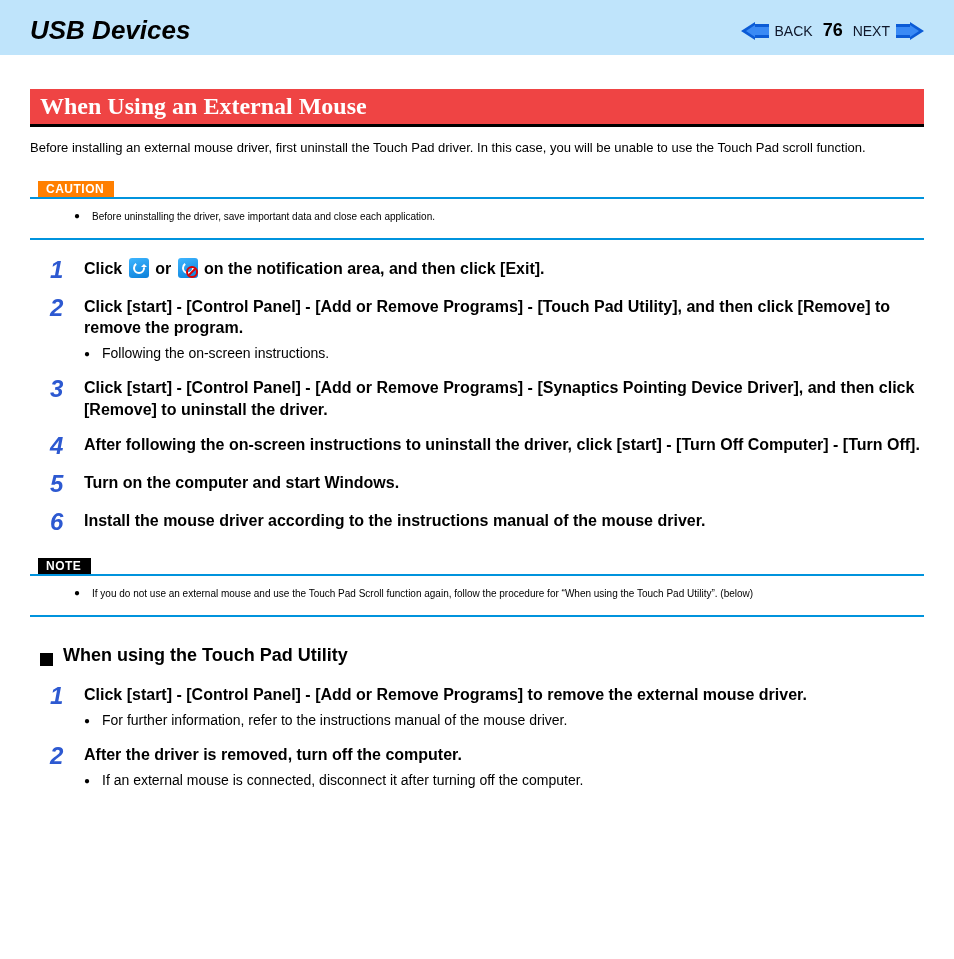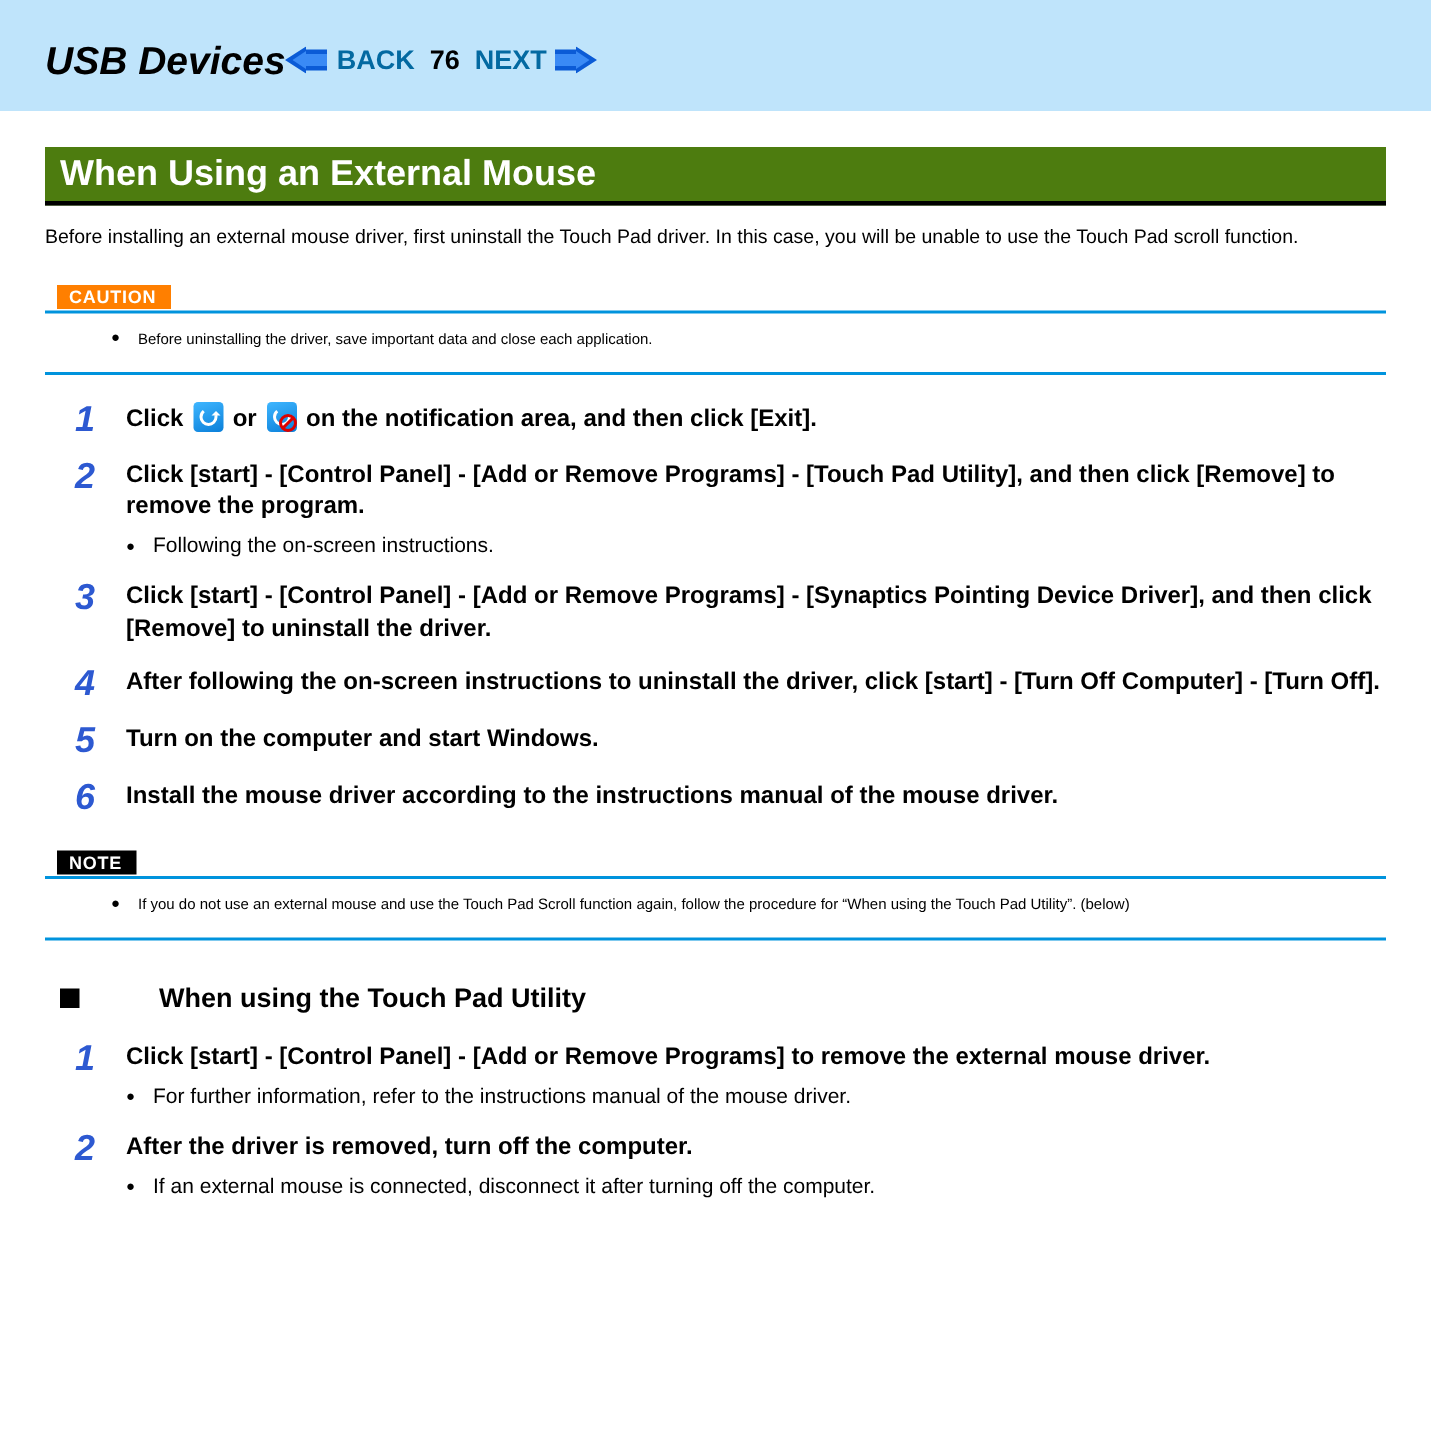--- a/index.html
+++ b/index.html
@@ -1,44 +1,44 @@
 <!DOCTYPE html>
 <html><head>
 <meta charset="utf-8">
 <style>
   * { box-sizing: border-box; margin: 0; padding: 0; }
   html, body { width: 954px; font-family: Arial, Helvetica, sans-serif; color: #000; background: #fff; }
   .top-band { background: #bfe4fb; width: 100%; }
-  .top-inner { display: flex; align-items: center; justify-content: flex-start; padding: 8px 30px 2px 30px; height: 74px; }
+  .top-inner { display: flex; align-items: center; justify-content: space-between; padding: 8px 30px 2px 30px; height: 55px; }
   .page-title { font-size: 26px; font-weight: bold; font-style: italic; }
   .nav { display: flex; align-items: center; gap: 6px; }
-  .nav-link { color: #0369a1; font-size: 18px; font-weight: bold; cursor: pointer; }
+  .nav-link { color: #0f172a; font-size: 14px; font-weight: normal; cursor: pointer; }
   .page-num { color: #000; font-size: 18px; font-weight: bold; margin: 4px 4px; }
   .arrow-left, .arrow-right { display: inline-flex; align-items: center; }
   .content { padding: 0 30px 40px 30px; }
-  .section-banner { background: #4d7c0f; color: #fff; font-size: 24px; font-weight: bold; padding: 4px 10px; border-bottom: 3px solid #000; margin-top: 24px; }
+  .section-banner { background: #ef4444; color: #fff; font-size: 24px; font-weight: bold; padding: 4px 10px; border-bottom: 3px solid #000; margin-top: 34px; font-family: Liberation Serif, serif; }
   .intro { font-size: 13px; line-height: 1.35; margin-top: 12px; }
   .badge-row { margin-top: 22px; border-bottom: 2px solid #0093dd; padding-bottom: 0; }
   .badge { display: inline-block; color: #fff; font-size: 12px; font-weight: bold; padding: 1px 10px 1px 8px; margin-left: 8px; letter-spacing: 0.5px; }
   .badge-caution { background: #ff7f00; }
   .badge-note { background: #000000; }
   .badge-content { padding: 10px 18px 14px 44px; font-size: 10px; line-height: 1.4; border-bottom: 2px solid #0093dd; }
   .badge-content ul, .sub-bullets { list-style: none; padding: 0; }
   .badge-content li::before, .sub-bullets li::before { content: "\25CF"; font-size: 10px; display: inline-block; width: 18px; vertical-align: 1px; }
   .steps { margin-top: 18px; }
   .step { display: flex; align-items: flex-start; margin-bottom: 14px; }
   .step-num { color: #2d59d1; font-size: 24px; font-weight: bold; font-style: italic; width: 54px; flex-shrink: 0; text-align: left; padding-left: 20px; line-height: 1; }
   .step-body { flex: 1; }
   .step-text { font-size: 16px; font-weight: bold; line-height: 1.35; }
   .sub-bullets { margin-top: 4px; font-size: 14px; font-weight: normal; }
   .sub-bullets li { line-height: 1.45; }
   .tray-icon { display: inline-block; width: 20px; height: 20px; border-radius: 3px; vertical-align: -4px; margin: 0 2px; position: relative; }
   .tray-blue { background: linear-gradient(160deg,#3fb6ff,#0a7fd9); }
   .tray-icon svg { position:absolute; inset:0; }
-  .subheading { display: flex; align-items:center; font-size: 18px; font-weight: bold; margin-top: 28px; margin-bottom: 10px; margin-left: 10px; gap: 43px; }
+  .subheading { display: flex; align-items:flex-end; font-size: 18px; font-weight: bold; margin-top: 28px; margin-bottom: 10px; margin-left: 10px; }
   .sq-bullet { display:inline-block; width:13px; height:13px; background:#000; margin-right:10px; }
   .pad-top { margin-top: 18px; }
 </style>
 </head>
 <body>
 
 <div class="top-band">
   <div class="top-inner">
     <div class="page-title">USB Devices</div>
     <div class="nav">

